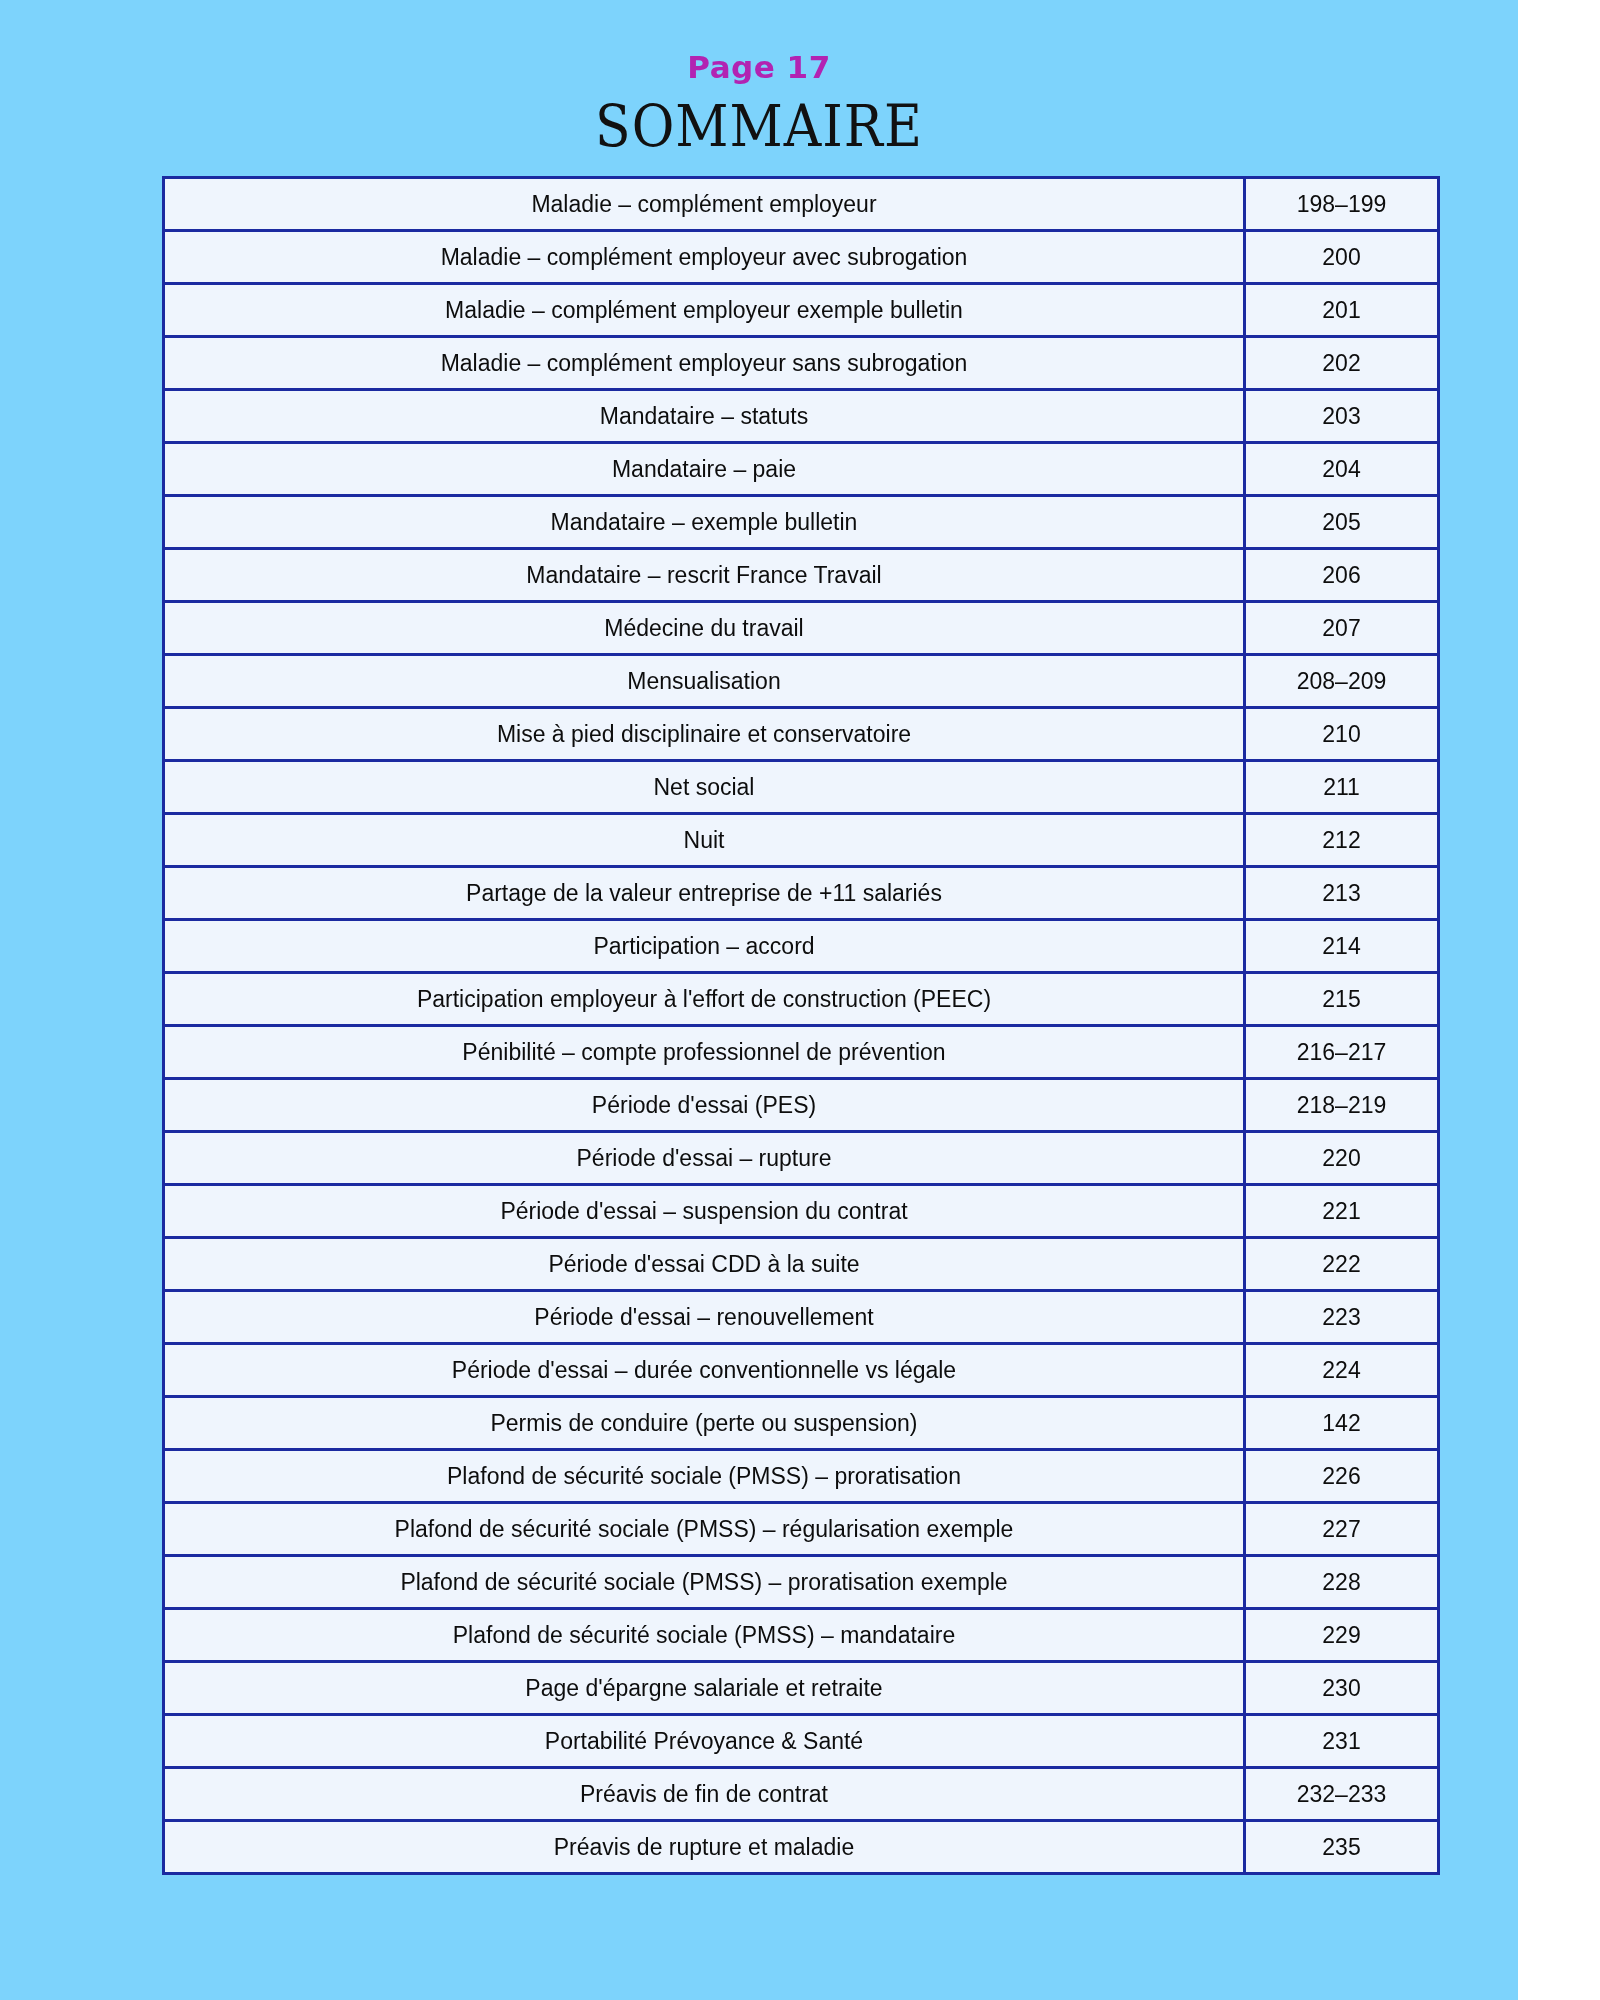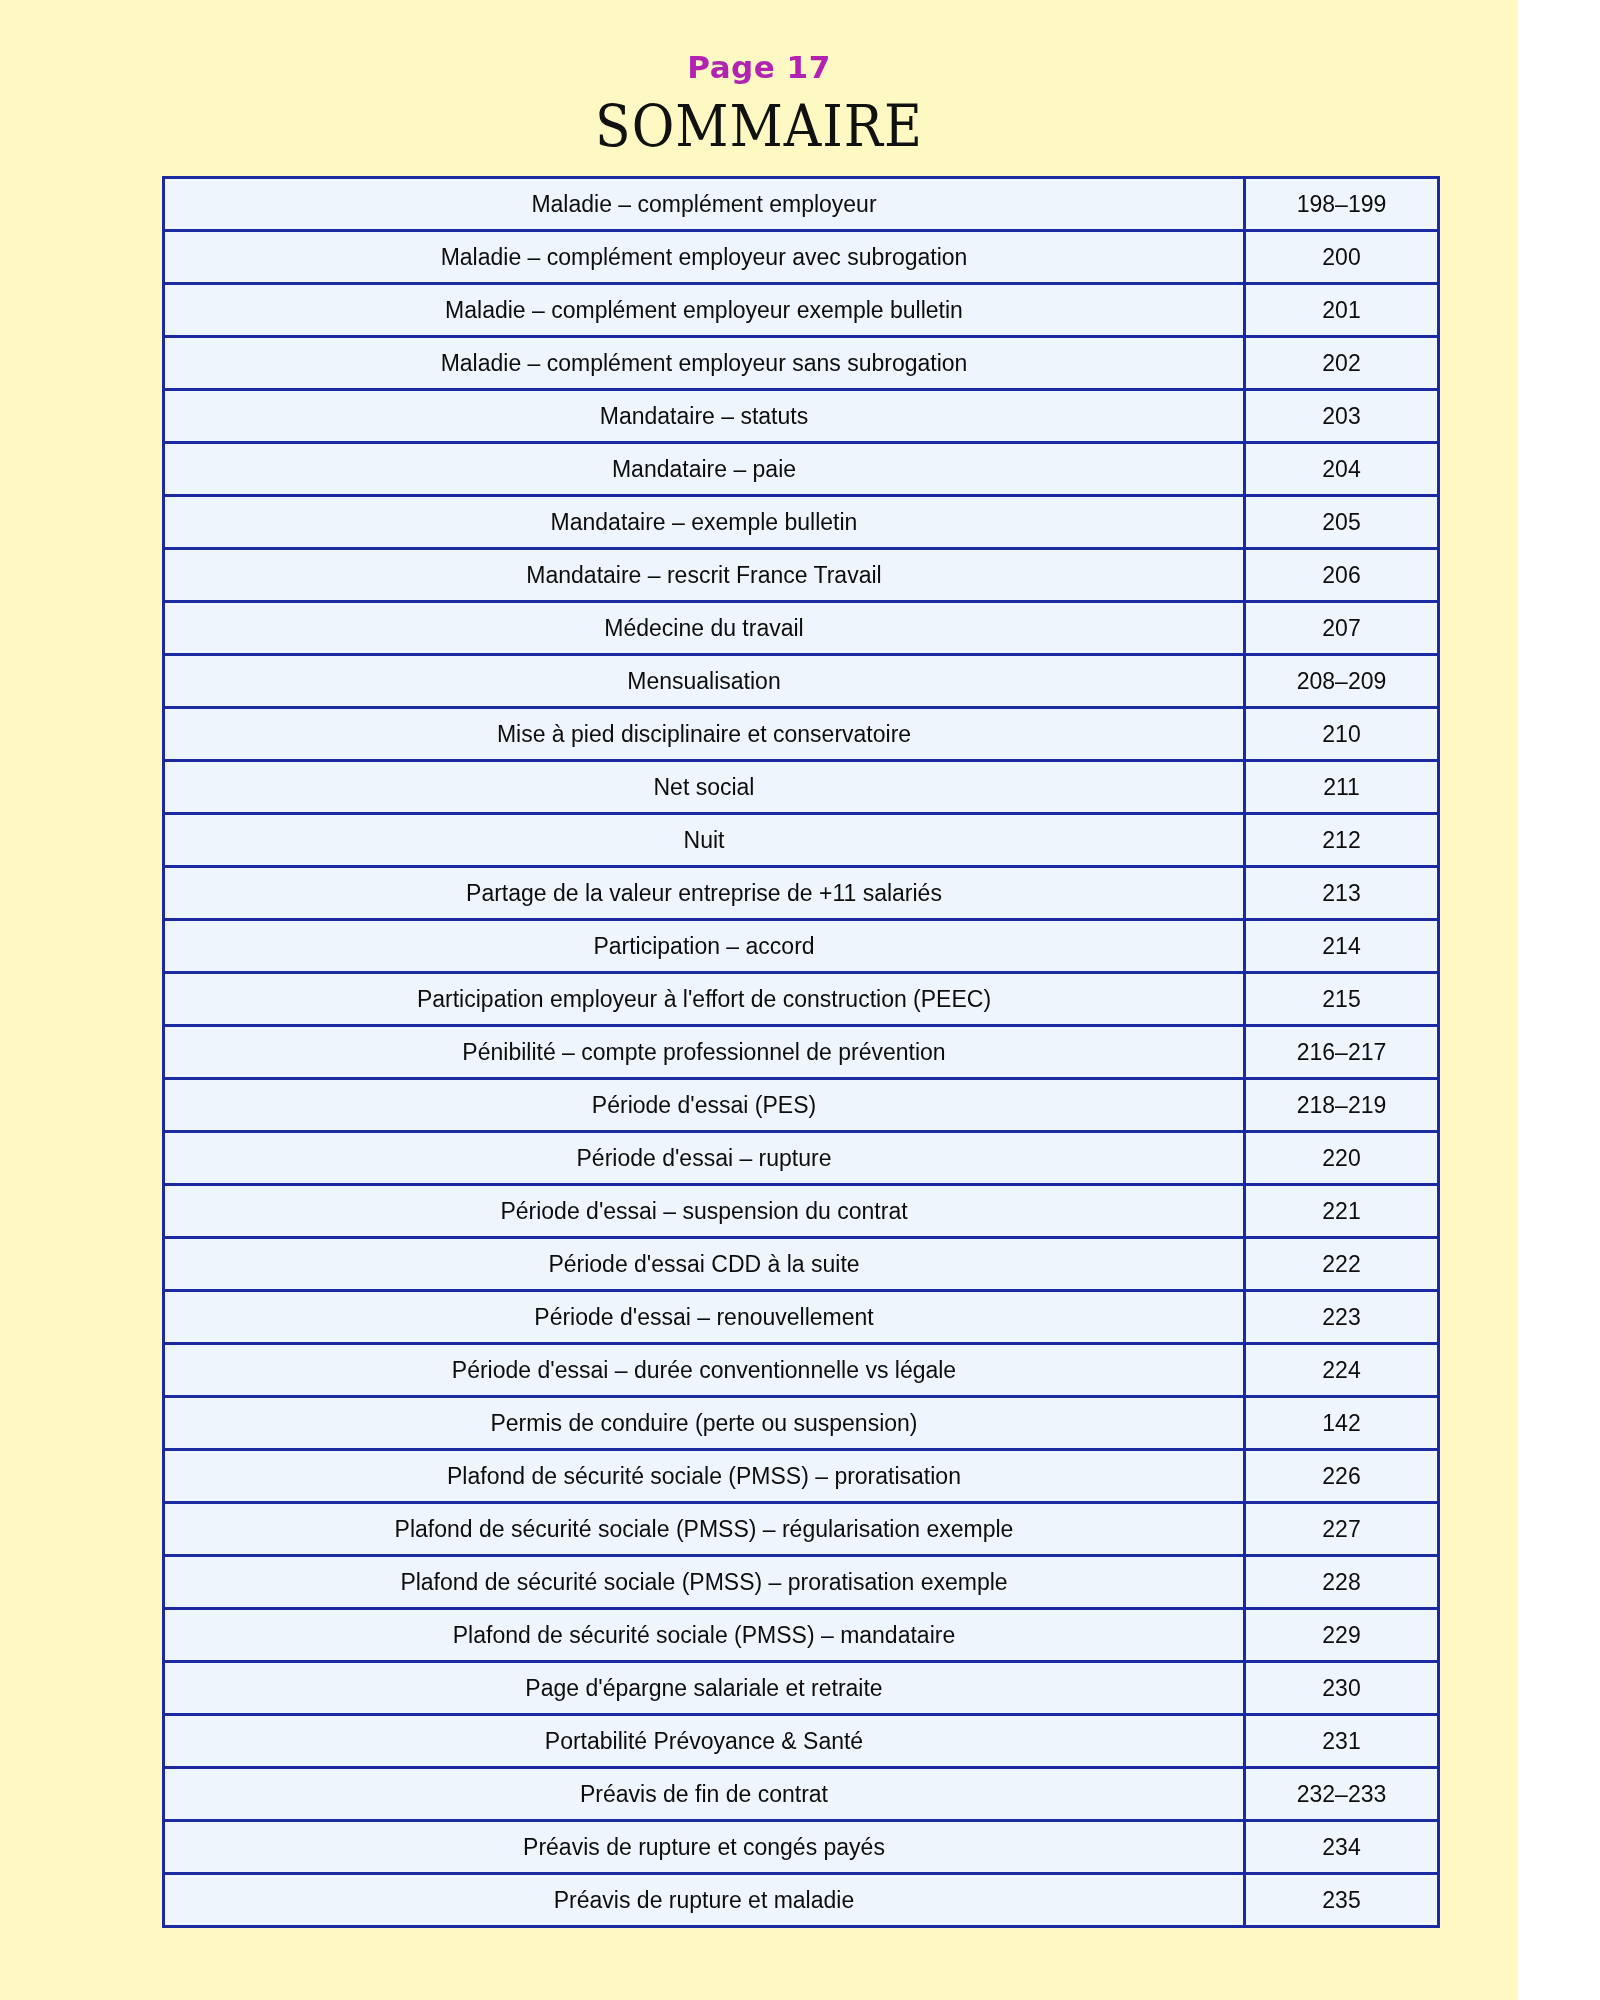--- a/index.html
+++ b/index.html
@@ -13,21 +13,21 @@
     height: 2000px;
     font-family: "Liberation Sans", sans-serif;
     color: #111111;
     overflow: hidden;
   }
 
   .page {
     position: relative;
     width: 1518px;
     height: 2000px;
-    background: #fef9c3;
+    background: #7dd3fc;
     box-sizing: border-box;
   }
 
   .page-header {
     text-align: center;
     padding-top: 52px;
   }
 
   .page-number {
     font-family: "DejaVu Sans", sans-serif;
@@ -228,24 +228,20 @@
           </tr>
           <tr class="toc-row">
             <td class="entry-cell">Portabilité Prévoyance &amp; Santé</td>
             <td class="page-cell">231</td>
           </tr>
           <tr class="toc-row">
             <td class="entry-cell">Préavis de fin de contrat</td>
             <td class="page-cell">232–233</td>
           </tr>
           <tr class="toc-row">
-            <td class="entry-cell">Préavis de rupture et congés payés</td>
-            <td class="page-cell">234</td>
-          </tr>
-          <tr class="toc-row">
             <td class="entry-cell">Préavis de rupture et maladie</td>
             <td class="page-cell">235</td>
           </tr>
         </tbody>
     </table>
   </div>
 
 </div>
 
 </body></html>

